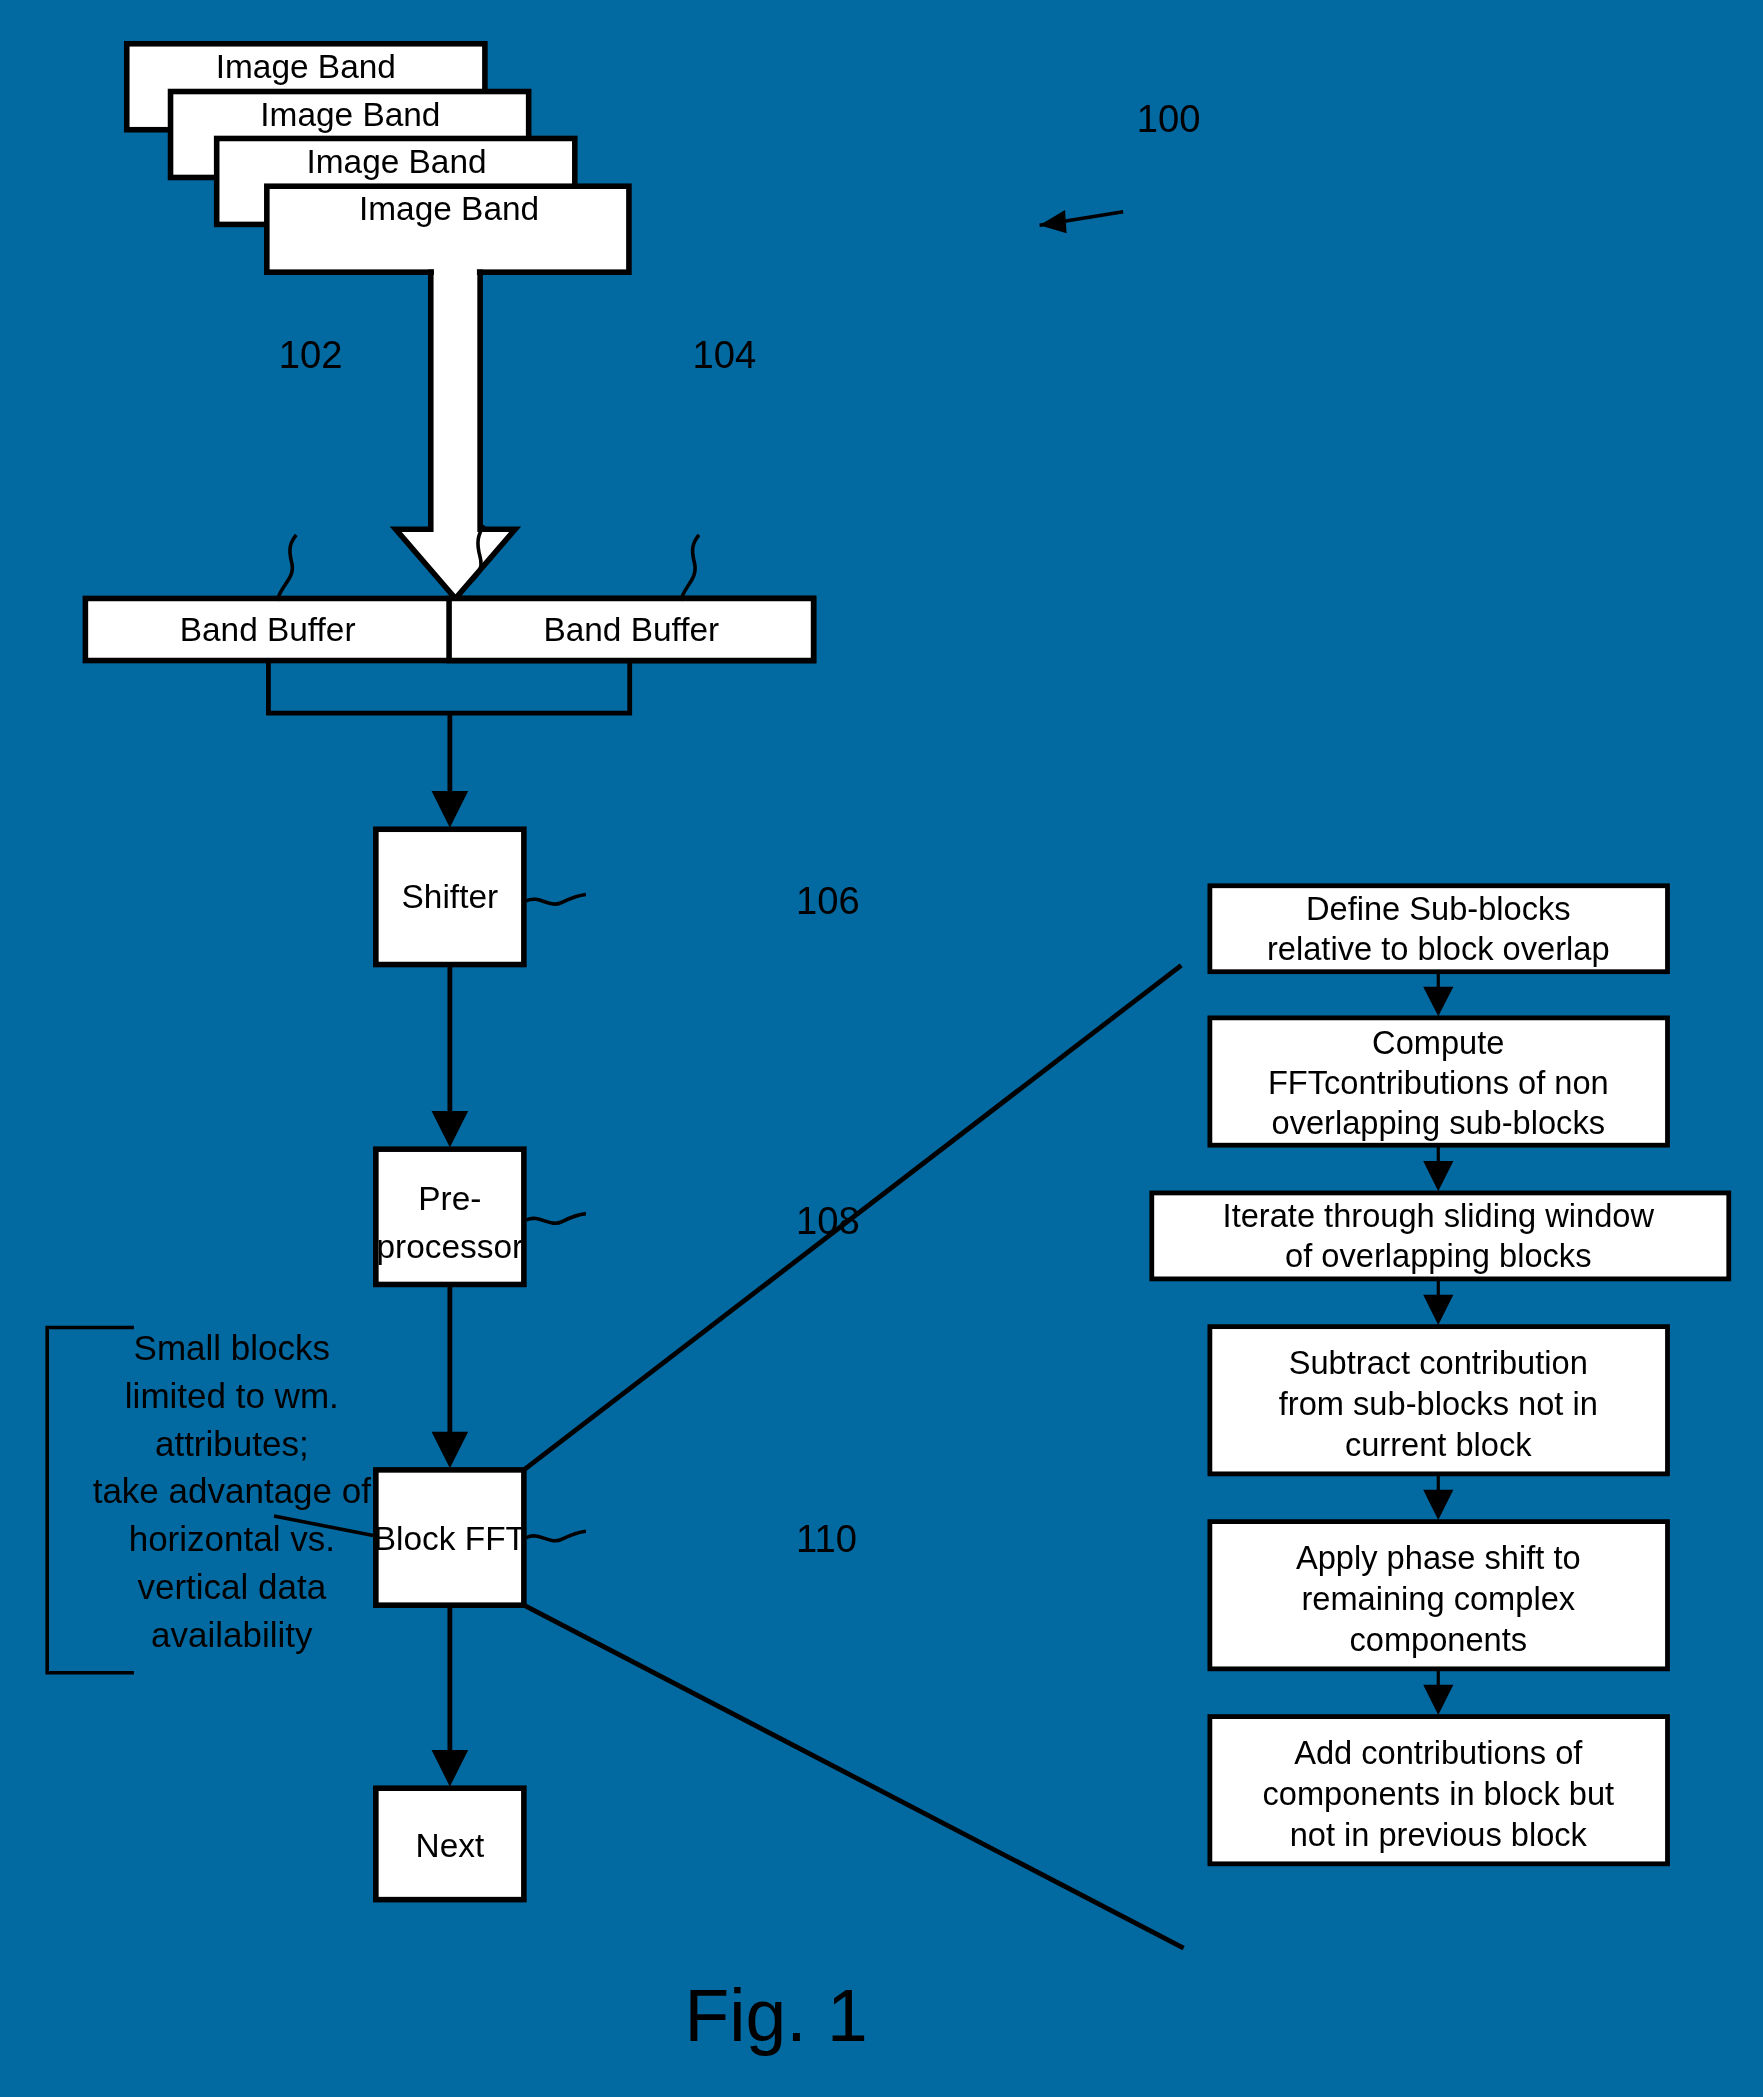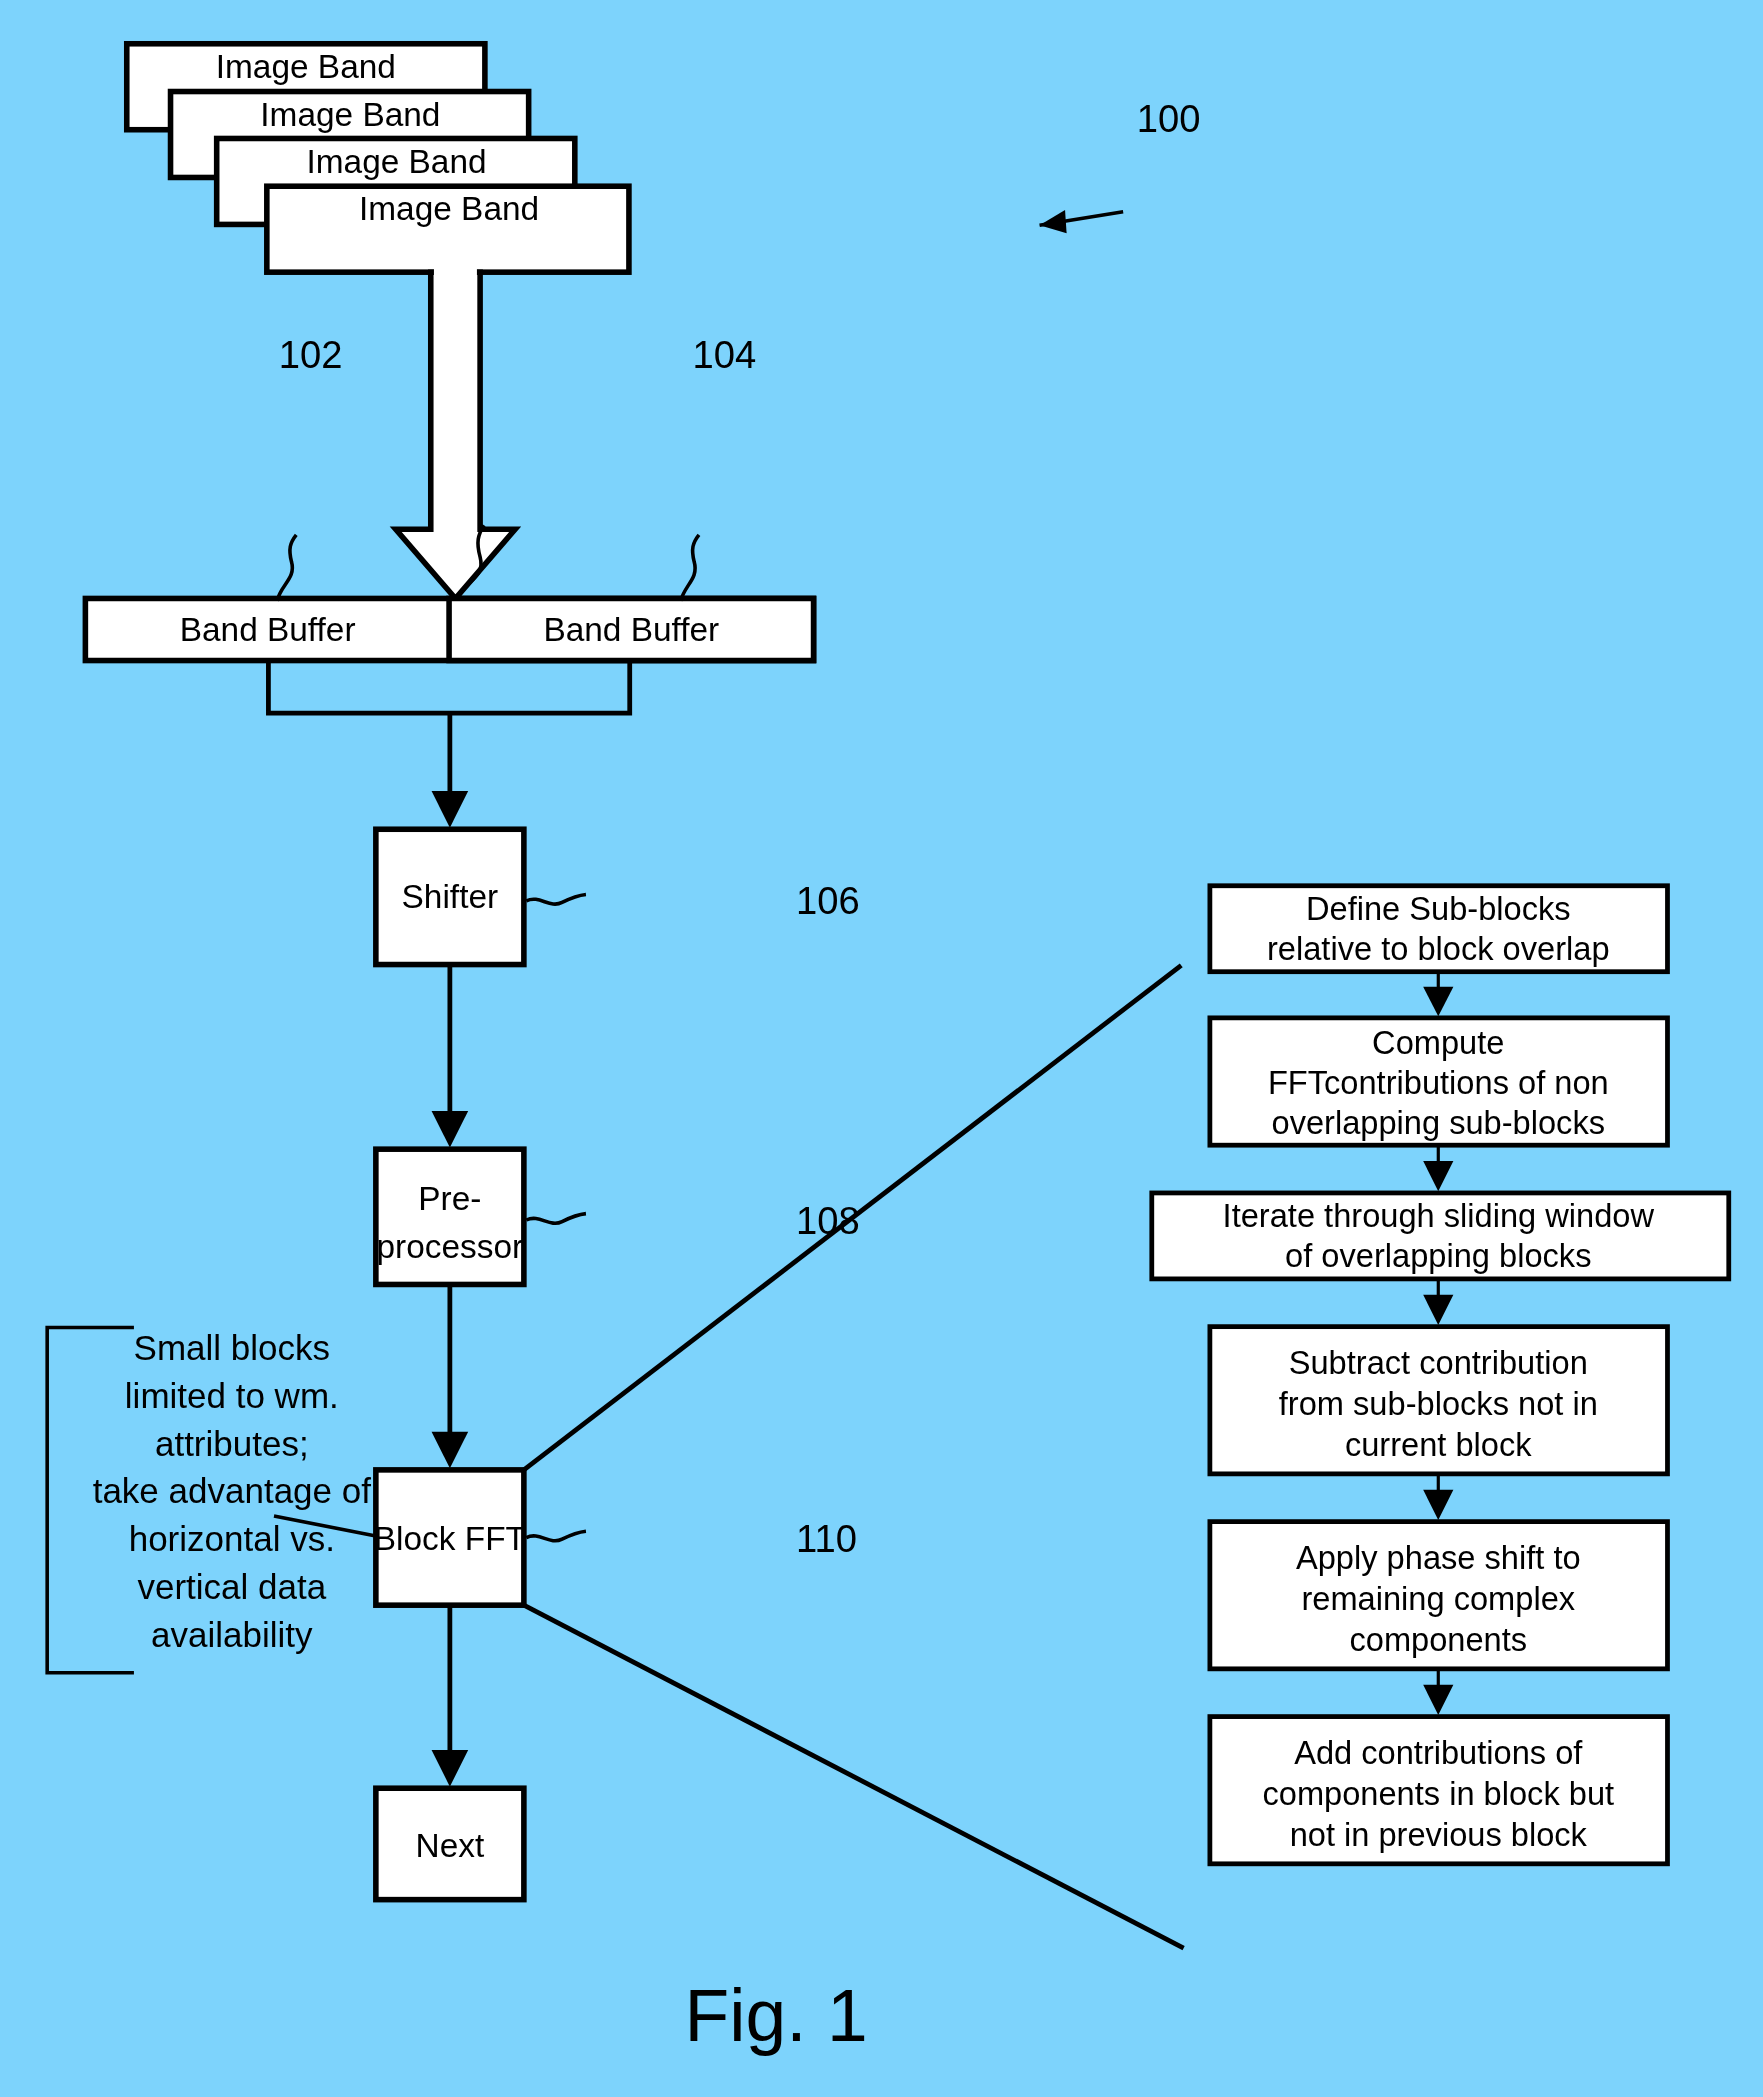--- a/index.html
+++ b/index.html
@@ -4,21 +4,21 @@
 <style>
   html, body {
     margin: 0;
     padding: 0;
     background: #ffffff;
   }
   #figure-root {
     position: relative;
     width: 1764px;
     height: 2097px;
-    background: #7dd3fc;
+    background: #0369a1;
     font-family: "Liberation Sans", sans-serif;
     overflow: hidden;
   }
   svg.figure-canvas {
     position: absolute;
     left: 0;
     top: 0;
     width: 1764px;
     height: 2097px;
     display: block;

